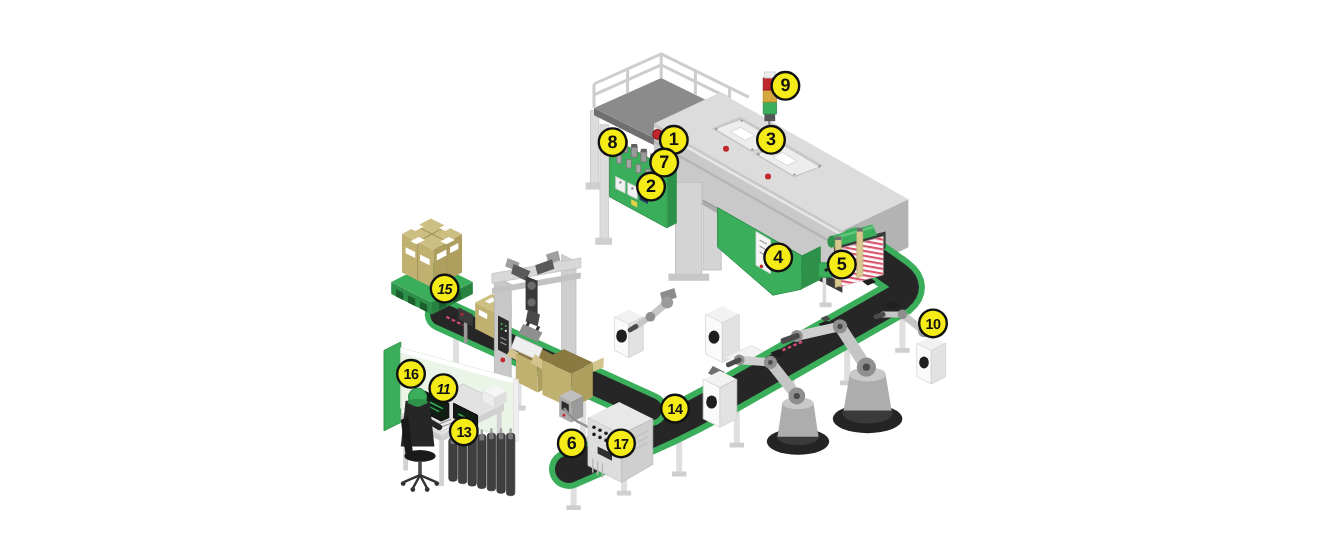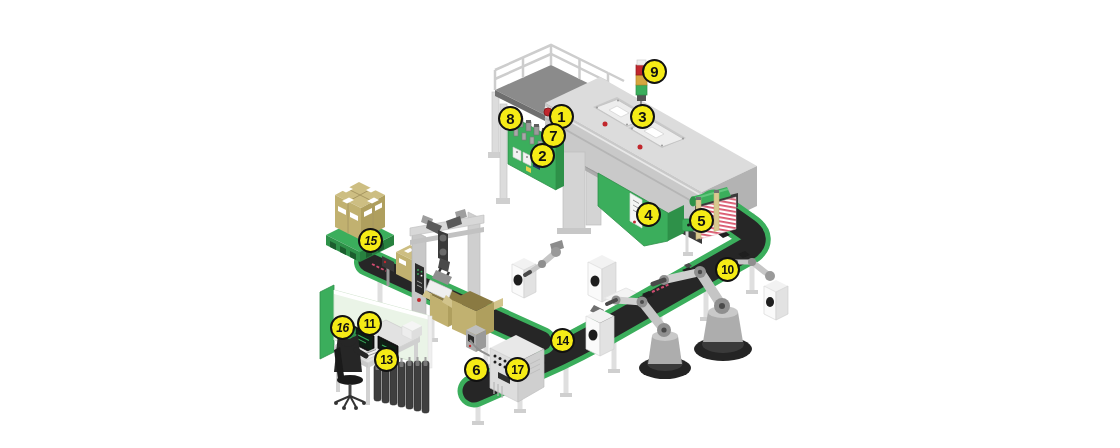--- a/index.html
+++ b/index.html
@@ -509,21 +509,21 @@
 <div class="callout-layer">
       <div class="callout" style="left: 562px; top: 117px;">1</div>
       <div class="callout" style="left: 543px; top: 156px;">2</div>
       <div class="callout" style="left: 643px; top: 117px;">3</div>
       <div class="callout" style="left: 649px; top: 215px;">4</div>
       <div class="callout" style="left: 702px; top: 221px;">5</div>
       <div class="callout" style="left: 477px; top: 370px;">6</div>
       <div class="callout" style="left: 554px; top: 136px;">7</div>
       <div class="callout" style="left: 511px; top: 119px;">8</div>
       <div class="callout" style="left: 655px; top: 72px;">9</div>
-      <div class="callout two" style="left: 728px; top: 209px; margin-top: 48px;">10</div>
-      <div class="callout two" style="left: 370px; top: 324px;">11</div>
+      <div class="callout two" style="left: 778px; top: 209px; margin-top: 48px;">10</div>
+      <div class="callout two" style="left: 370px; top: 324px; font-style: italic;">11</div>
       <div class="callout two" style="left: 518px; top: 370px;">17</div>
       <div class="callout two" style="left: 387px; top: 360px;">13</div>
       <div class="callout two" style="left: 563px; top: 341px;">14</div>
       <div class="callout two" style="left: 371px; top: 241px; font-style: italic;">15</div>
-      <div class="callout two" style="left: 343px; top: 328px; font-style: italic;">16</div>
+      <div class="callout two" style="left: 343px; top: 312px;">16</div>
     </div>
 </div>
 
 </body></html>

